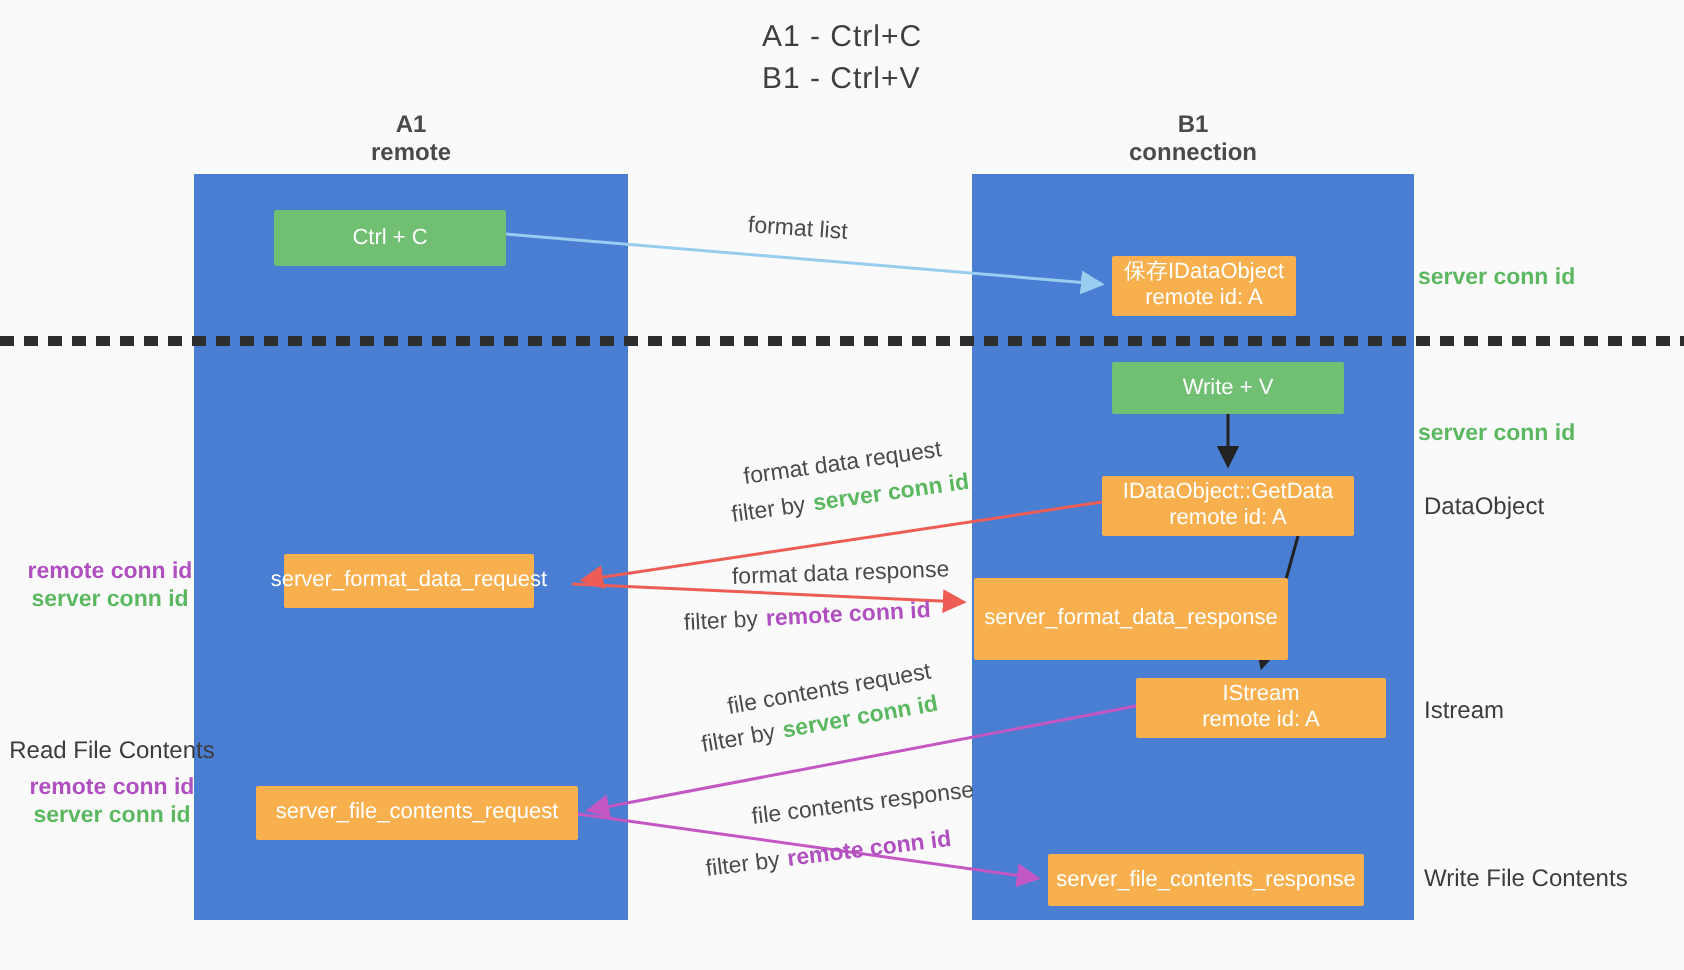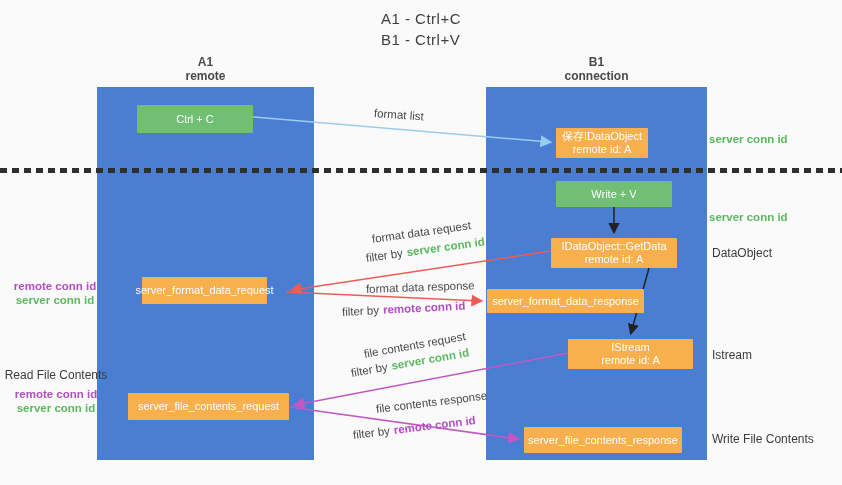--- a/index.html
+++ b/index.html
@@ -96,21 +96,21 @@
 
   <div class="node orange" style="left:551px;top:238px;width:126px;height:30px;">
     <span>IDataObject::GetData</span>
     <span>remote id: A</span>
   </div>
 
   <div class="node orange" style="left:142px;top:277px;width:125px;height:27px;">
     <span>server_format_data_request</span>
   </div>
 
-  <div class="node orange" style="left:487px;top:289px;width:157px;height:24px;text-align:right;">
+  <div class="node orange" style="left:487px;top:289px;width:157px;height:41px;text-align:right;">
     <span>server_format_data_response</span>
   </div>
 
   <div class="node orange" style="left:568px;top:339px;width:125px;height:30px;">
     <span>IStream</span>
     <span>remote id: A</span>
   </div>
 
   <div class="node orange" style="left:128px;top:393px;width:161px;height:27px;">
     <span>server_file_contents_request</span>

